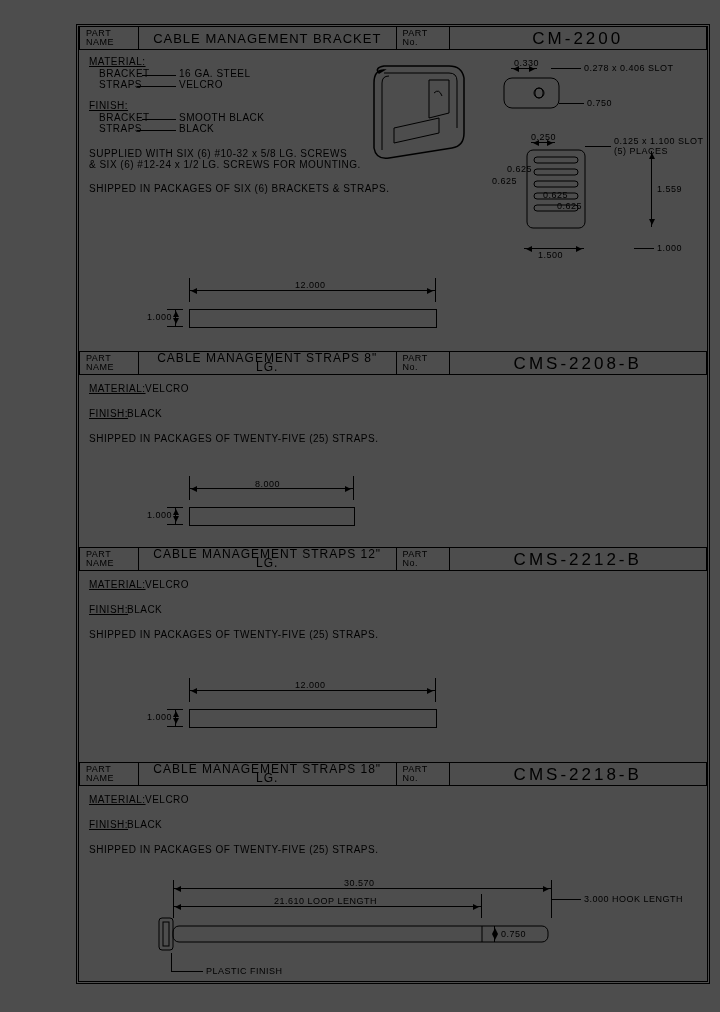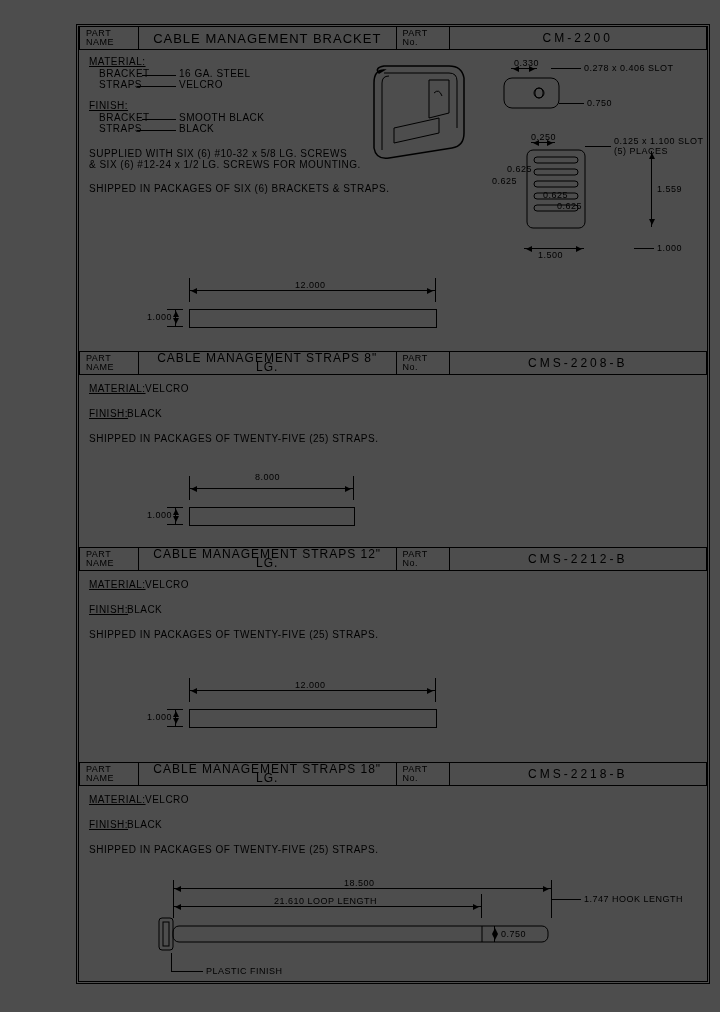--- a/index.html
+++ b/index.html
@@ -5,21 +5,21 @@
 html,body{margin:0;padding:0;background:#4d4d4d;font-family:Arial,sans-serif}
 .sheet{position:relative;width:720px;height:1012px;margin:0 auto;background:#4d4d4d}
 .outer-border{position:absolute;left:76px;top:24px;right:10px;bottom:28px;border:3px double #000}
 .section{position:absolute;left:79px;right:13px}
 .title-row{display:flex;border:1px solid #000;border-top:none}
 .section.first .title-row{border-top:none}
 .th-cell{display:flex;flex-direction:column;justify-content:center;padding:2px 6px;font-size:9px;line-height:9px;letter-spacing:0.5px}
 .th-cell.partname{width:46px;border-right:1px solid #000}
 .th-cell.name-val{flex:1;border-right:1px solid #000;font-size:13px;letter-spacing:1px;text-align:center;justify-content:center;align-items:center}
 .th-cell.partno{width:40px;border-right:1px solid #000}
-.th-cell.no-val{flex:1;font-size:12px;letter-spacing:3px;text-align:center;justify-content:center;align-items:center}
+.th-cell.no-val{flex:1;font-size:17px;letter-spacing:3px;text-align:center;justify-content:center;align-items:center}
 .body-area{position:relative;font-size:10px;letter-spacing:0.5px}
 .lbl{position:absolute;text-decoration:underline}
 .txt{position:absolute}
 .leader{position:absolute;border-bottom:1px solid #000}
 .strip{position:absolute;border:1px solid #000;background:none}
 .arrow-line{position:absolute;border-top:1px solid #000}
 .arrow-line::before{content:'';position:absolute;left:-1px;top:-3px;border:3px solid transparent;border-right:6px solid #000}
 .arrow-line::after{content:'';position:absolute;right:-1px;top:-3px;border:3px solid transparent;border-left:6px solid #000}
 .arrow-v{position:absolute;border-left:1px solid #000}
 .arrow-v::before{content:'';position:absolute;top:-1px;left:-3px;border:3px solid transparent;border-bottom:6px solid #000}
@@ -142,21 +142,21 @@
     <span class="lbl" style="left:10px;top:8px">MATERIAL:</span>
     <span class="txt" style="left:66px;top:8px">VELCRO</span>
     <span class="lbl" style="left:10px;top:33px">FINISH:</span>
     <span class="txt" style="left:48px;top:33px">BLACK</span>
     <span class="txt" style="left:10px;top:58px">SHIPPED IN PACKAGES OF TWENTY-FIVE (25) STRAPS.</span>
 
     <div class="strip" style="left:110px;top:132px;width:164px;height:17px"></div>
     <div class="arrow-line" style="left:110px;top:113px;width:164px"></div>
     <div class="tick" style="left:110px;top:101px;width:1px;height:24px"></div>
     <div class="tick" style="left:274px;top:101px;width:1px;height:24px"></div>
-    <span class="txt dim" style="left:176px;top:97px">8.000</span>
+    <span class="txt dim" style="left:176px;top:104px">8.000</span>
     <div class="arrow-v" style="left:96px;top:132px;height:17px"></div>
     <div class="tick" style="left:88px;top:132px;width:16px;height:1px"></div>
     <div class="tick" style="left:88px;top:149px;width:16px;height:1px"></div>
     <span class="txt dim" style="left:68px;top:135px">1.000</span>
   </div>
 </div>
 
 <div class="section" style="top:547px;height:215px;border-top:1px solid #000">
   <div class="title-row">
     <div class="th-cell partname">
@@ -209,25 +209,25 @@
     <span class="txt" style="left:48px;top:33px">BLACK</span>
     <span class="txt" style="left:10px;top:58px">SHIPPED IN PACKAGES OF TWENTY-FIVE (25) STRAPS.</span>
 
     <svg class="iso-svg" style="left:78px;top:128px;width:405px;height:40px" viewBox="0 0 405 40">
       <rect x="2" y="4" width="14" height="32" rx="3" fill="none" stroke="#000"></rect>
       <rect x="6" y="8" width="6" height="24" fill="none" stroke="#000"></rect>
       <rect x="16" y="12" width="375" height="16" rx="6" fill="none" stroke="#000"></rect>
       <line x1="325" y1="12" x2="325" y2="28" stroke="#000"></line>
     </svg>
     <div class="arrow-line" style="left:94px;top:102px;width:378px"></div>
-    <span class="txt dim" style="left:265px;top:92px">18.500</span>
+    <span class="txt dim" style="left:265px;top:92px">30.570</span>
     <div class="arrow-line" style="left:94px;top:120px;width:308px"></div>
     <span class="txt dim" style="left:195px;top:110px">21.610 LOOP LENGTH</span>
     <div style="position:absolute;left:472px;top:113px;width:30px;border-top:1px solid #000"></div>
-    <span class="txt dim" style="left:505px;top:108px">1.747 HOOK LENGTH</span>
+    <span class="txt dim" style="left:505px;top:108px">3.000 HOOK LENGTH</span>
     <div class="tick" style="left:94px;top:94px;width:1px;height:38px"></div>
     <div class="tick" style="left:402px;top:108px;width:1px;height:24px"></div>
     <div class="tick" style="left:472px;top:94px;width:1px;height:38px"></div>
 
     <div class="arrow-v" style="left:415px;top:140px;height:16px"></div>
     <span class="txt dim" style="left:422px;top:143px">0.750</span>
 
     <div style="position:absolute;left:92px;top:167px;width:1px;height:18px;background:#000"></div>
     <div style="position:absolute;left:92px;top:185px;width:32px;border-top:1px solid #000"></div>
     <span class="txt dim" style="left:127px;top:180px">PLASTIC FINISH</span>

